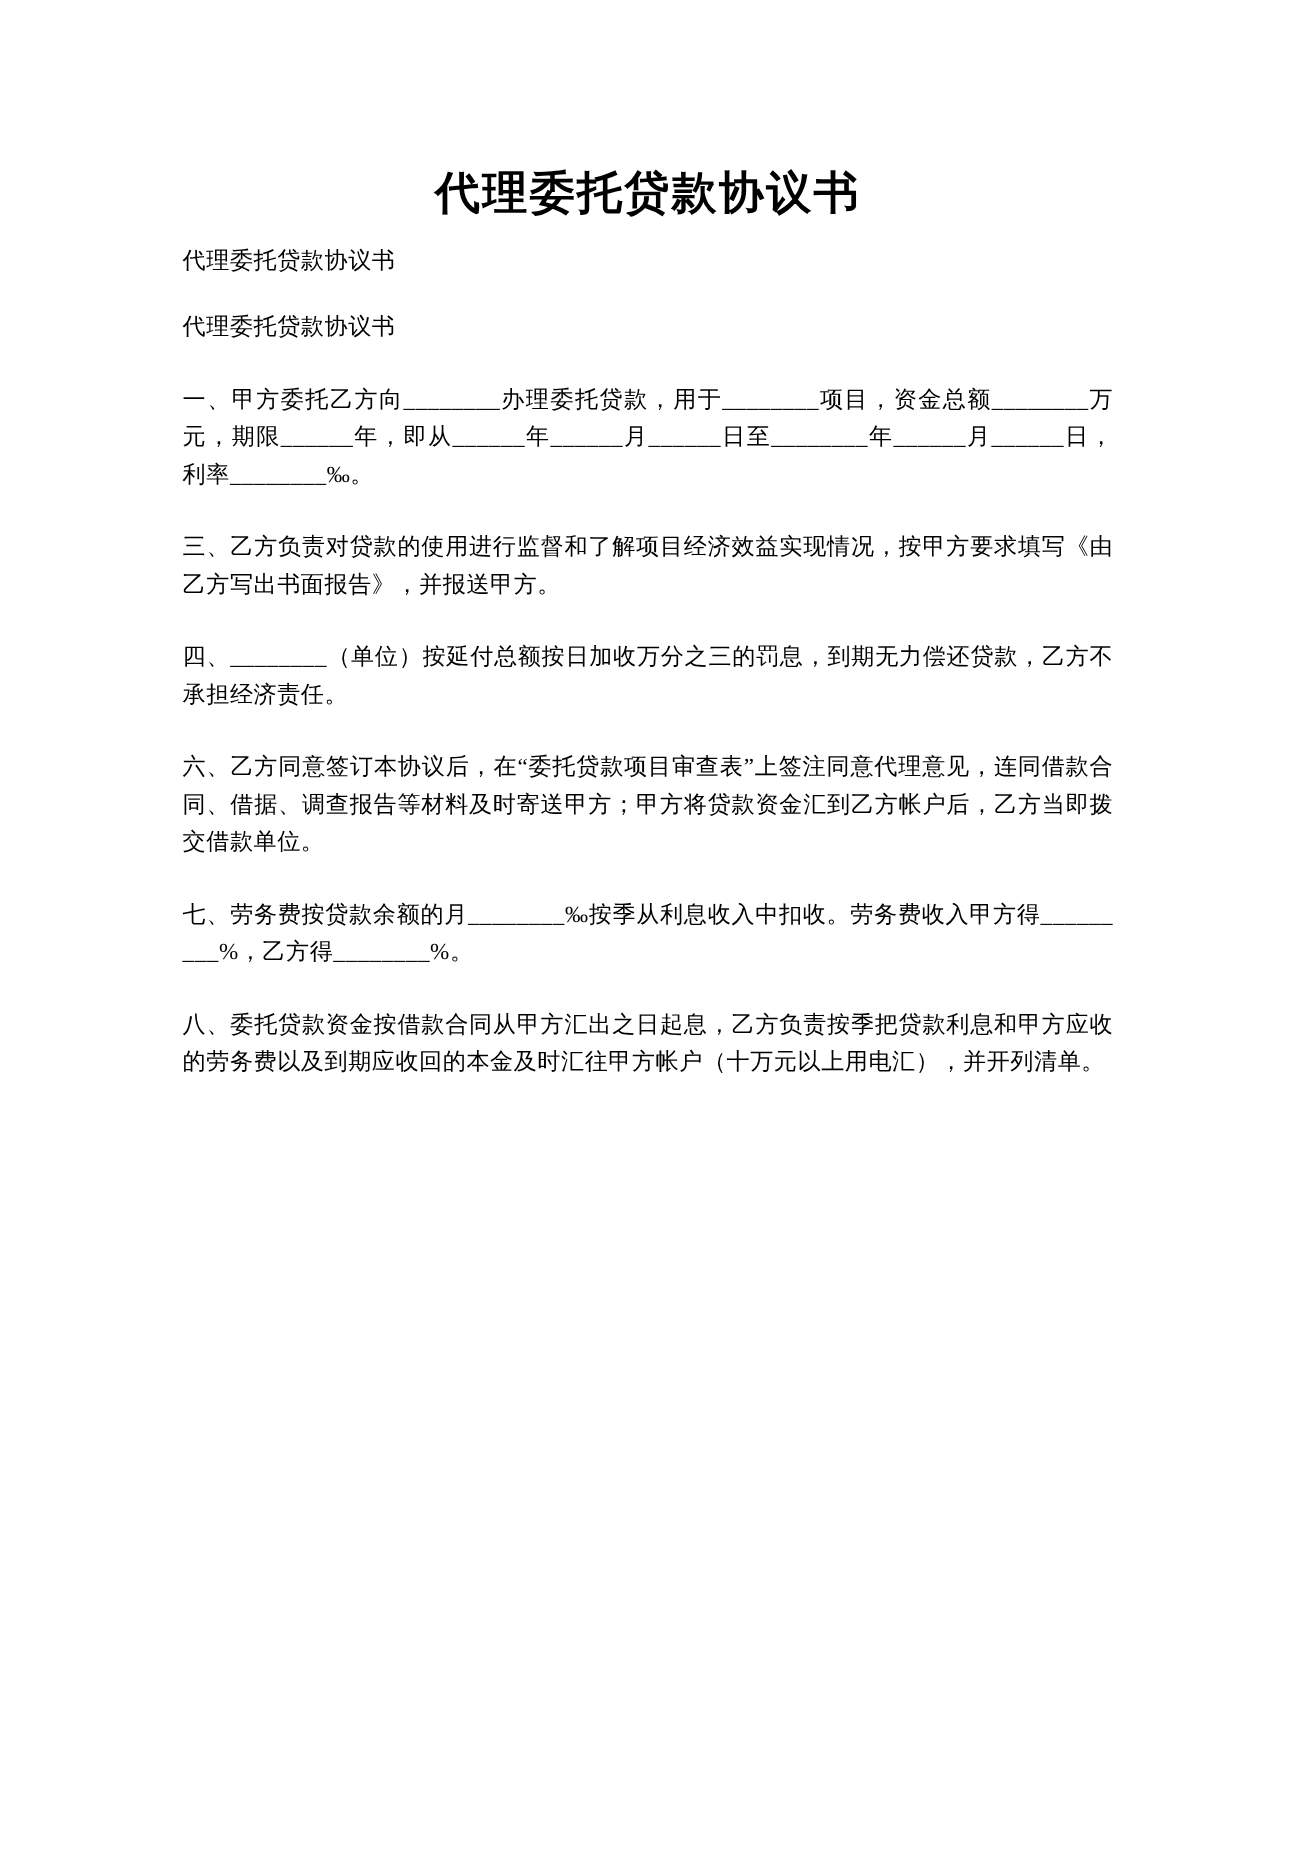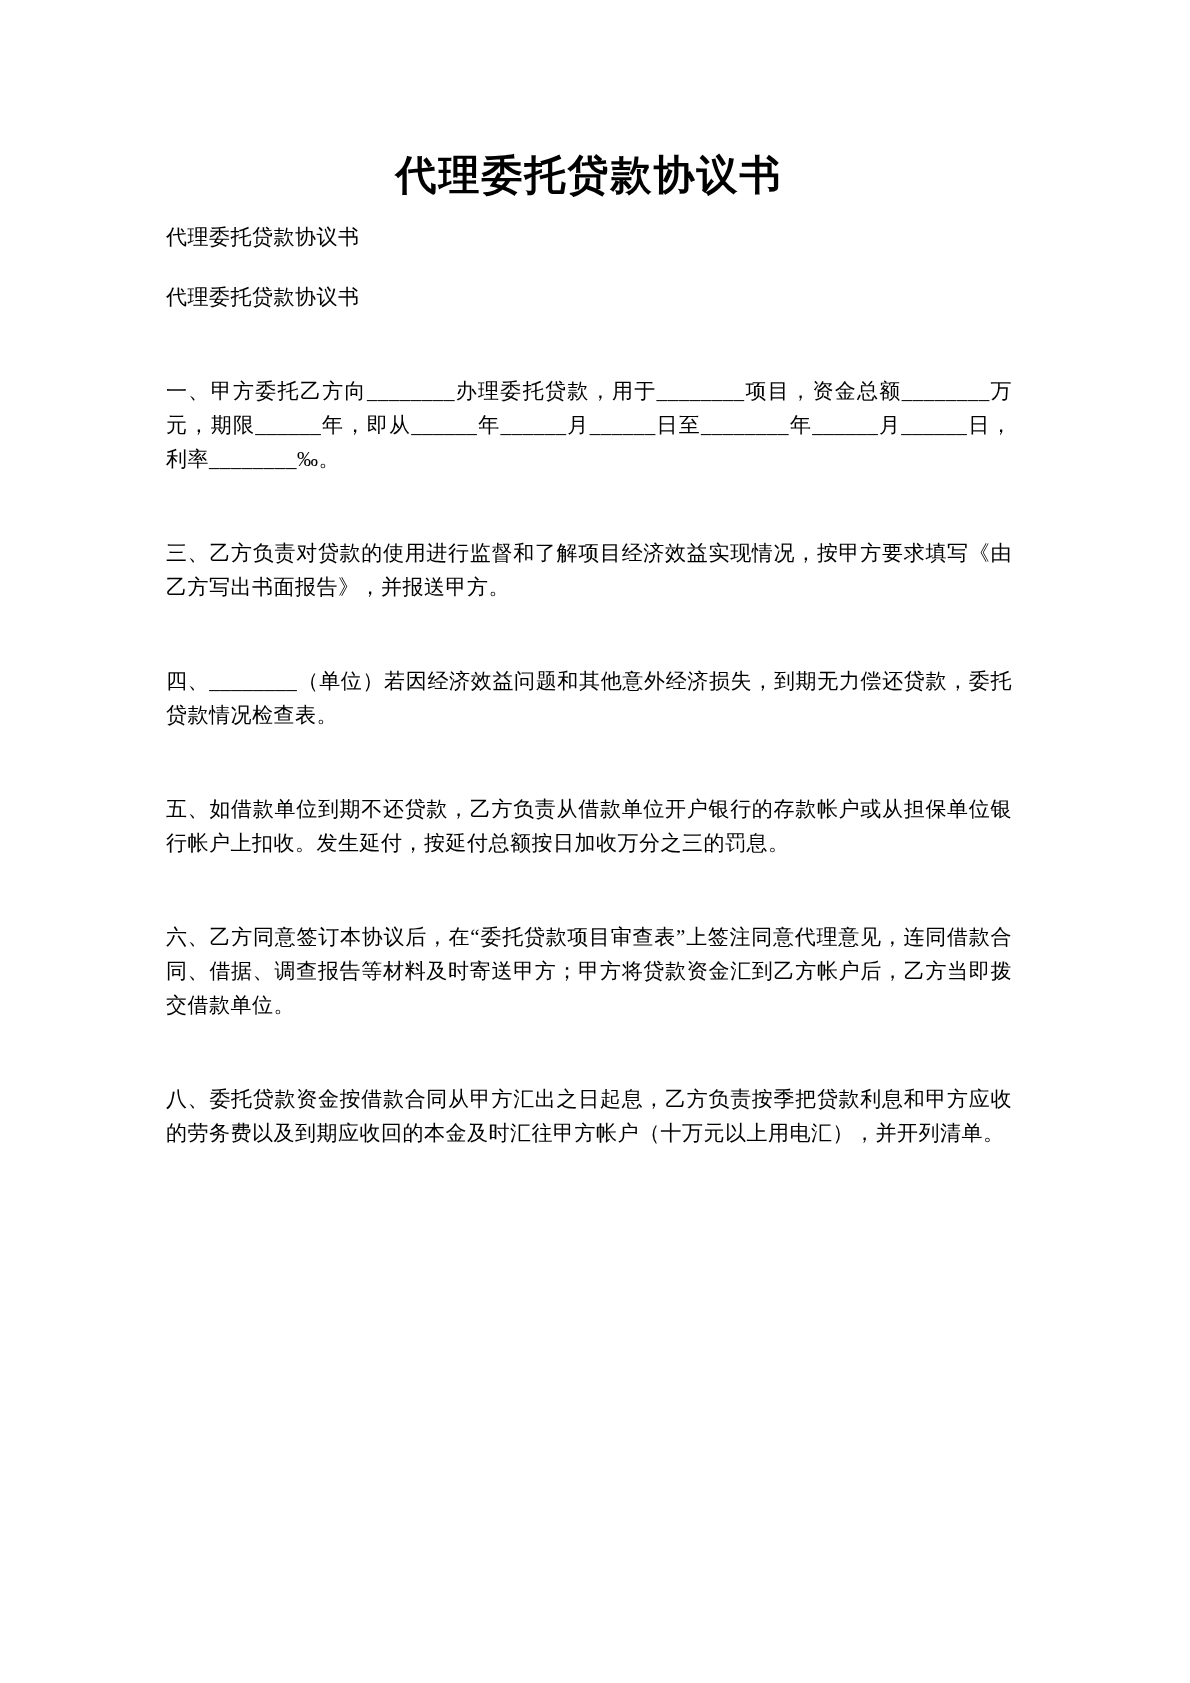--- a/index.html
+++ b/index.html
@@ -30,21 +30,21 @@
     letter-spacing: 0.5px;
   }
   .subtitle + .subtitle {
     margin-top: 26px;
   }
   .para {
     font-size: 21px;
     line-height: 34px;
     letter-spacing: 0.5px;
     text-align: justify;
-    margin-top: 60px;
+    margin-top: 32px;
     word-break: break-all;
   }
   .para.first {
     margin-top: 56px;
   }
 </style>
 </head>
 <body>
 
 <div class="page">
@@ -53,21 +53,21 @@
   <p class="subtitle">代理委托贷款协议书</p>
 
   <p class="subtitle">代理委托贷款协议书</p>
 
 
   <p class="para">一、甲方委托乙方向________办理委托贷款，用于________项目，资金总额________万元，期限______年，即从______年______月______日至________年______月______日，利率________‰。</p>
 
 
   <p class="para">三、乙方负责对贷款的使用进行监督和了解项目经济效益实现情况，按甲方要求填写《由乙方写出书面报告》，并报送甲方。</p>
 
-  <p class="para">四、________（单位）若因经济效益问题和其他意外经济损失，到期无力偿还贷款，委托贷款情况检查表。</p>
+  <p class="para">四、________（单位）按延付总额按日加收万分之三的罚息，到期无力偿还贷款，乙方不承担经济责任。</p>
 
-  <p class="para">五、如借款单位到期不还贷款，乙方负责从借款单位开户银行的存款帐户或从担保单位银行帐户上扣收。发生延付，按延付总额按日加收万分之三的罚息。</p>
 
   <p class="para">六、乙方同意签订本协议后，在“委托贷款项目审查表”上签注同意代理意见，连同借款合同、借据、调查报告等材料及时寄送甲方；甲方将贷款资金汇到乙方帐户后，乙方当即拨交借款单位。</p>
 
+  <p class="para">七、劳务费按贷款余额的月________‰按季从利息收入中扣收。劳务费收入甲方得_________%，乙方得________%。</p>
 
   <p class="para">八、委托贷款资金按借款合同从甲方汇出之日起息，乙方负责按季把贷款利息和甲方应收的劳务费以及到期应收回的本金及时汇往甲方帐户（十万元以上用电汇），并开列清单。</p>
 </div>
 
 </body></html>

